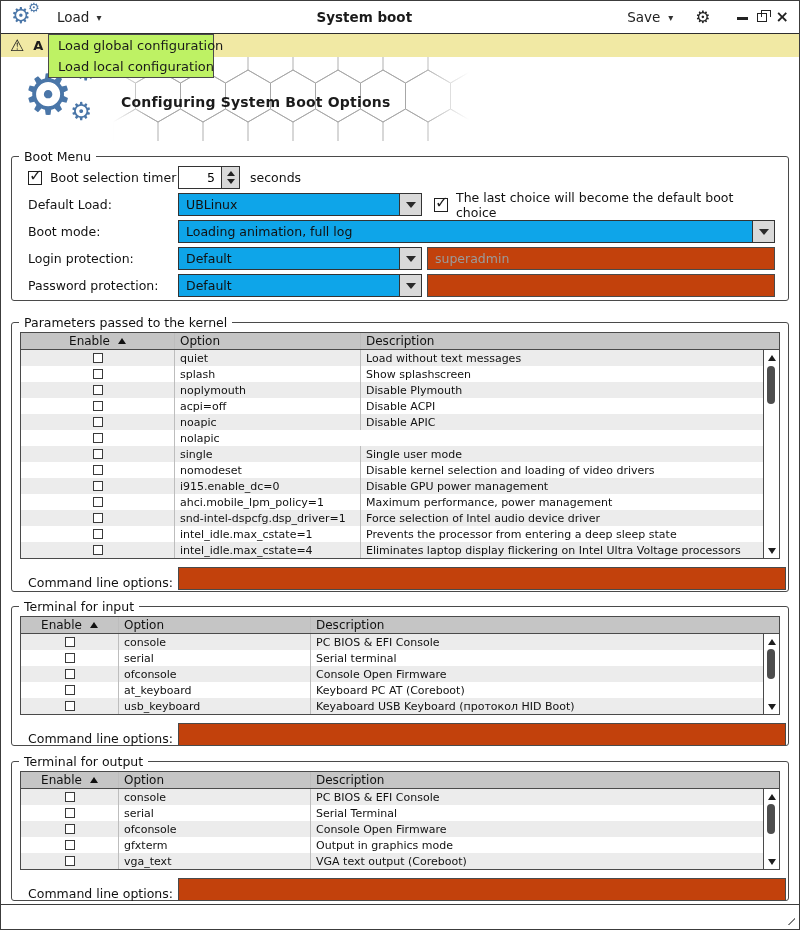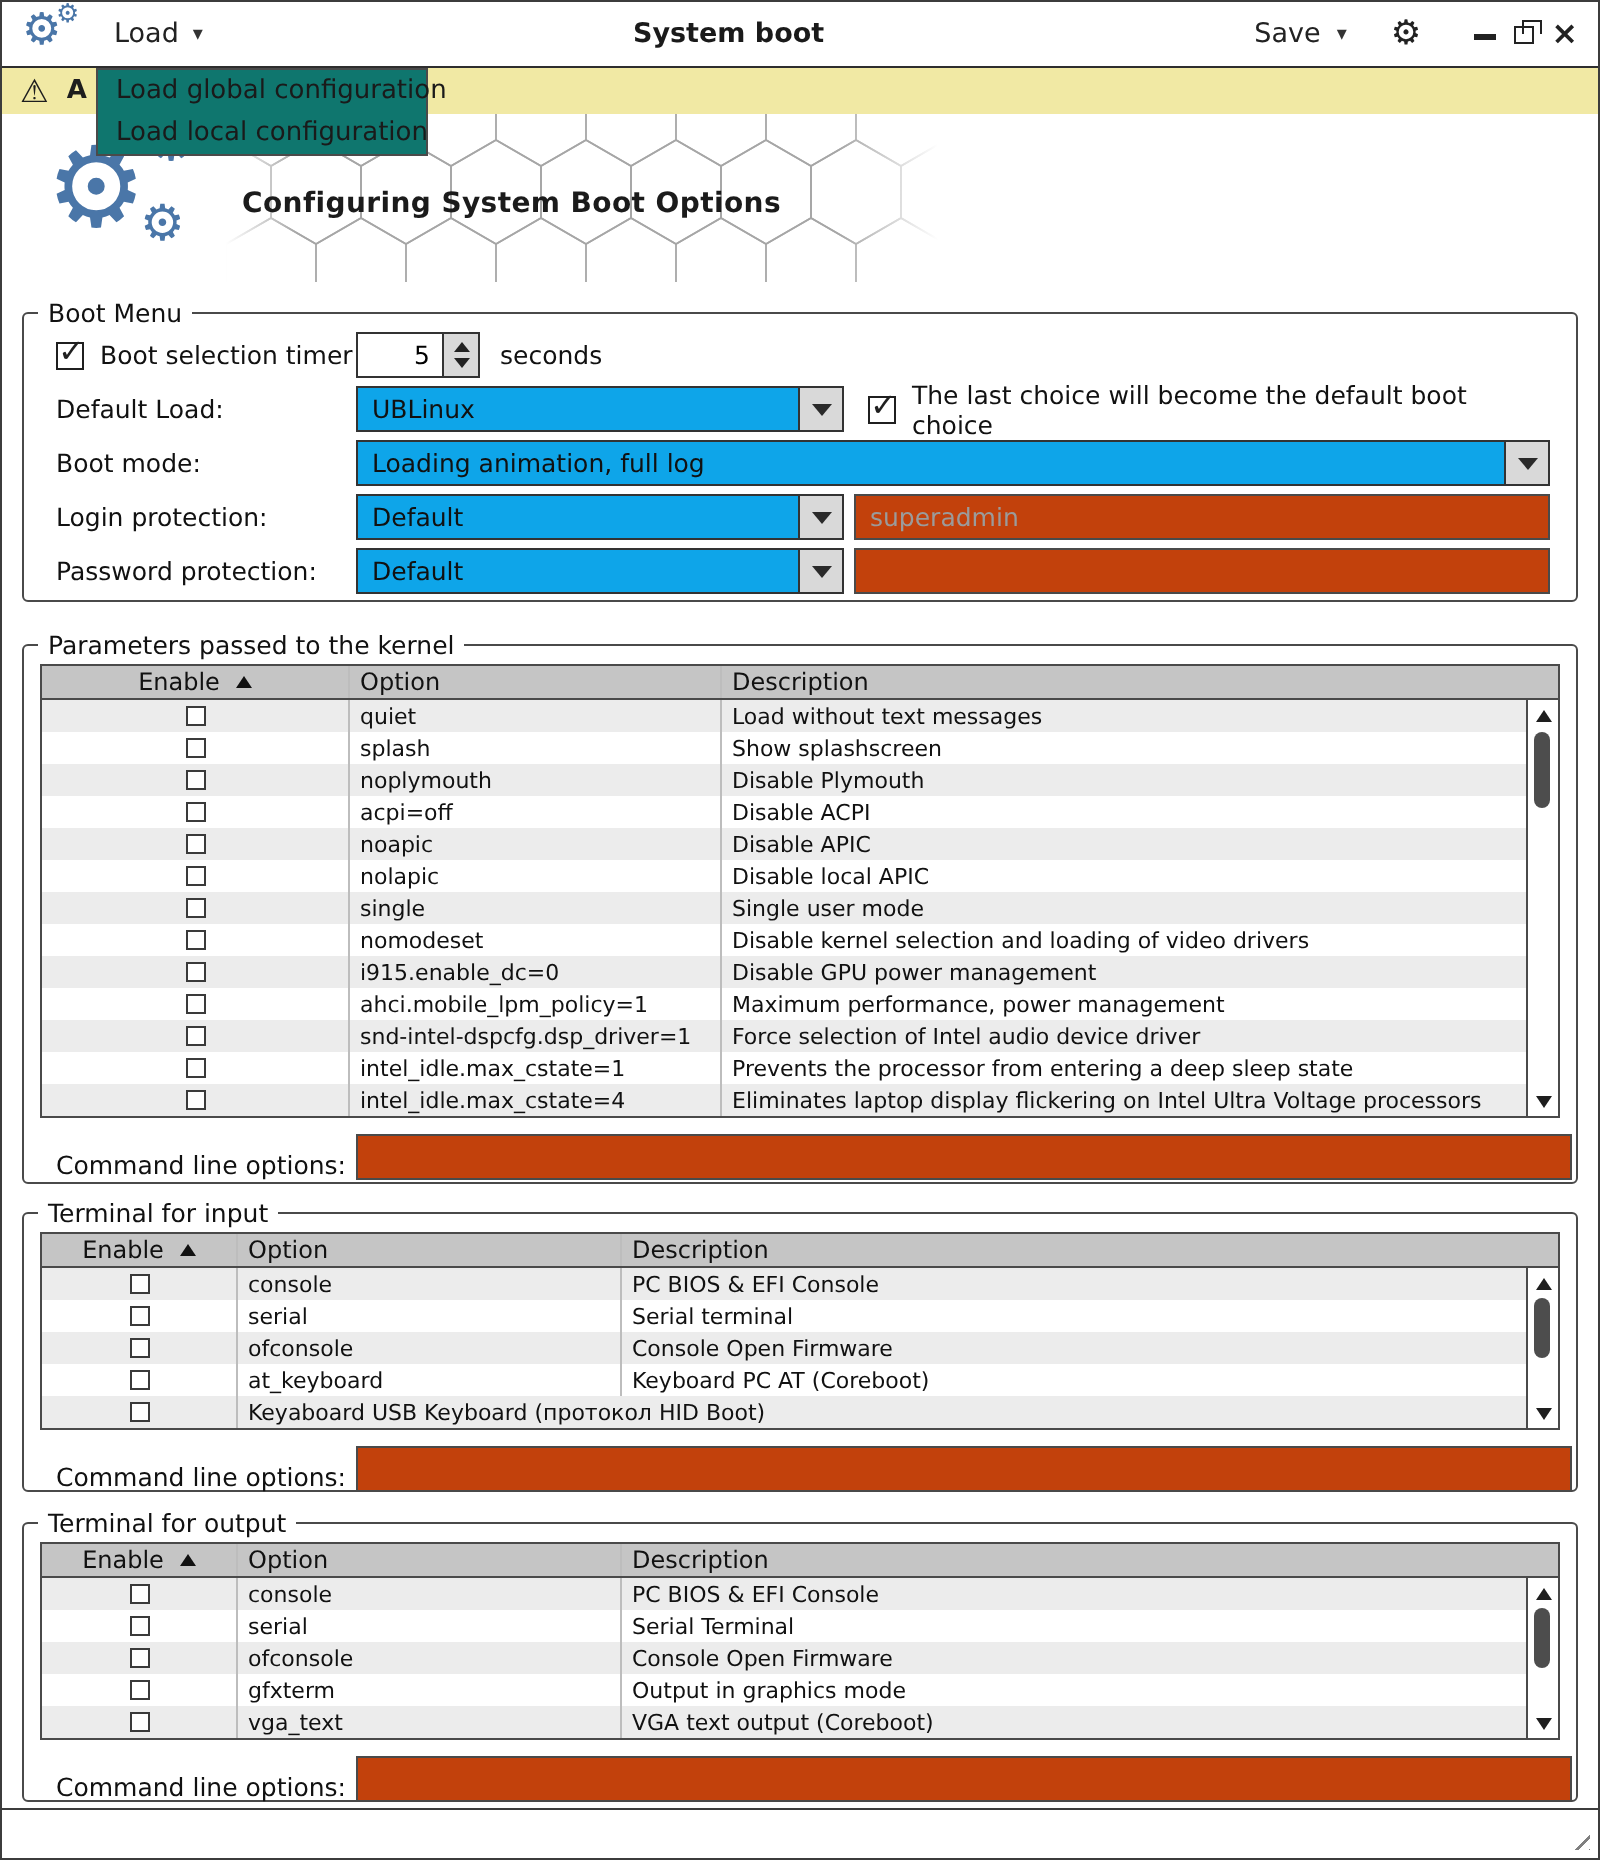--- a/index.html
+++ b/index.html
@@ -22,21 +22,21 @@
   .wc-max { position:relative; width:10px; height:9px; border:1.6px solid #222; background:#fff; }
   .wc-max::before { content:""; position:absolute; top:-4px; left:3px; width:8px; height:6px; border:1.6px solid #222; border-bottom:none; }
   .wc-close { font-size:16px; font-weight:bold; color:#222; line-height:14px; }
 
   
   .banner { height:23px; background:#f1e9a4; display:flex; align-items:center; padding:0 9px; }
   .warn-icon { font-size:16px; line-height:16px; color:#1d1d1d; font-weight:bold; margin-right:9px; }
   .banner-text { font-size:13px; font-weight:bold; color:#1d1d1d; }
 
   
-  .menu-popup { position:absolute; left:47px; top:33px; width:166px; background:#0f766e; border:1px solid #4a4a4a; z-index:30; }
+  .menu-popup { position:absolute; left:47px; top:33px; width:166px; background:#bef264; border:1px solid #4a4a4a; z-index:30; }
   .menu-item { height:21px; line-height:21px; padding:0 9px; font-size:13px; color:#1a1a1a; white-space:nowrap; }
 
   
   .header { position:relative; height:84px; background:#fff; overflow:hidden; }
   .hexwrap { position:absolute; left:112px; top:0; width:356px; height:84px; }
   .hexfade { position:absolute; inset:0; background:linear-gradient(90deg,#fff 0%,rgba(255,255,255,0) 10%,rgba(255,255,255,0) 86%,#fff 100%); }
   .big-gears { position:absolute; left:22px; top:2px; width:92px; height:80px; color:#4a76a8; }
   .big-gears .bg1 { position:absolute; left:0px; top:8px; font-size:56px; line-height:56px; }
   .big-gears .bg2 { position:absolute; left:50px; top:-2px; font-size:28px; line-height:28px; }
   .big-gears .bg3 { position:absolute; left:47px; top:40px; font-size:25px; line-height:25px; }
@@ -294,21 +294,20 @@
             </div>
             <div class="c-op">noapic</div>
             <div class="c-de">Disable APIC</div>
           </div>
 
           <div class="trow">
             <div class="c-en">
               <span class="scb"></span>
             </div>
             <div class="c-op">nolapic</div>
-            <div class="c-de">Disable local APIC</div>
           </div>
 
           <div class="trow alt">
             <div class="c-en">
               <span class="scb"></span>
             </div>
             <div class="c-op">single</div>
             <div class="c-de">Single user mode</div>
           </div>
 
@@ -418,20 +417,21 @@
               <span class="scb"></span>
             </div>
             <div class="c-op">at_keyboard</div>
             <div class="c-de">Keyboard PC AT (Coreboot)</div>
           </div>
 
           <div class="trow alt">
             <div class="c-en">
               <span class="scb"></span>
             </div>
+            <div class="c-op">usb_keyboard</div>
             <div class="c-de">Keyaboard USB Keyboard (протокол HID Boot)</div>
           </div>
         </div>
       <div class="vscroll">
         <div class="sc-up">
             <span class="t"></span>
           </div>
         <div class="sc-thumb thumb-t"></div>
         <div class="sc-down">
             <span class="t"></span>

